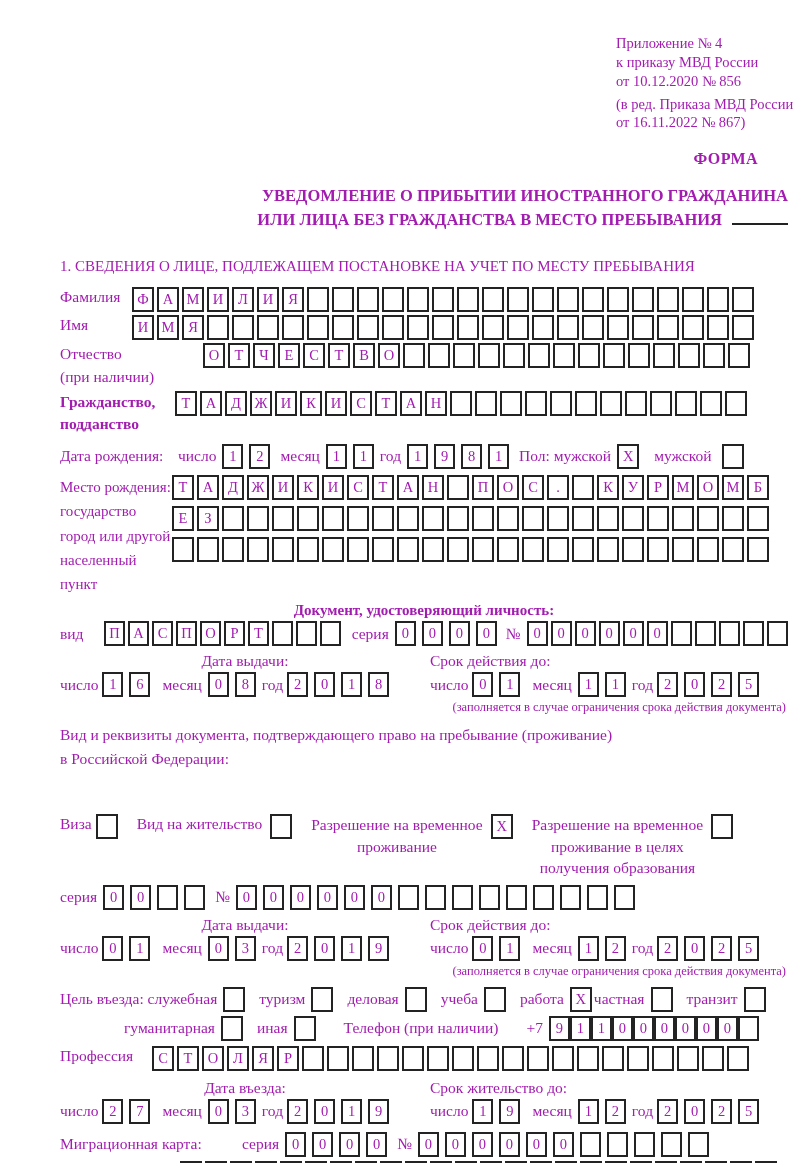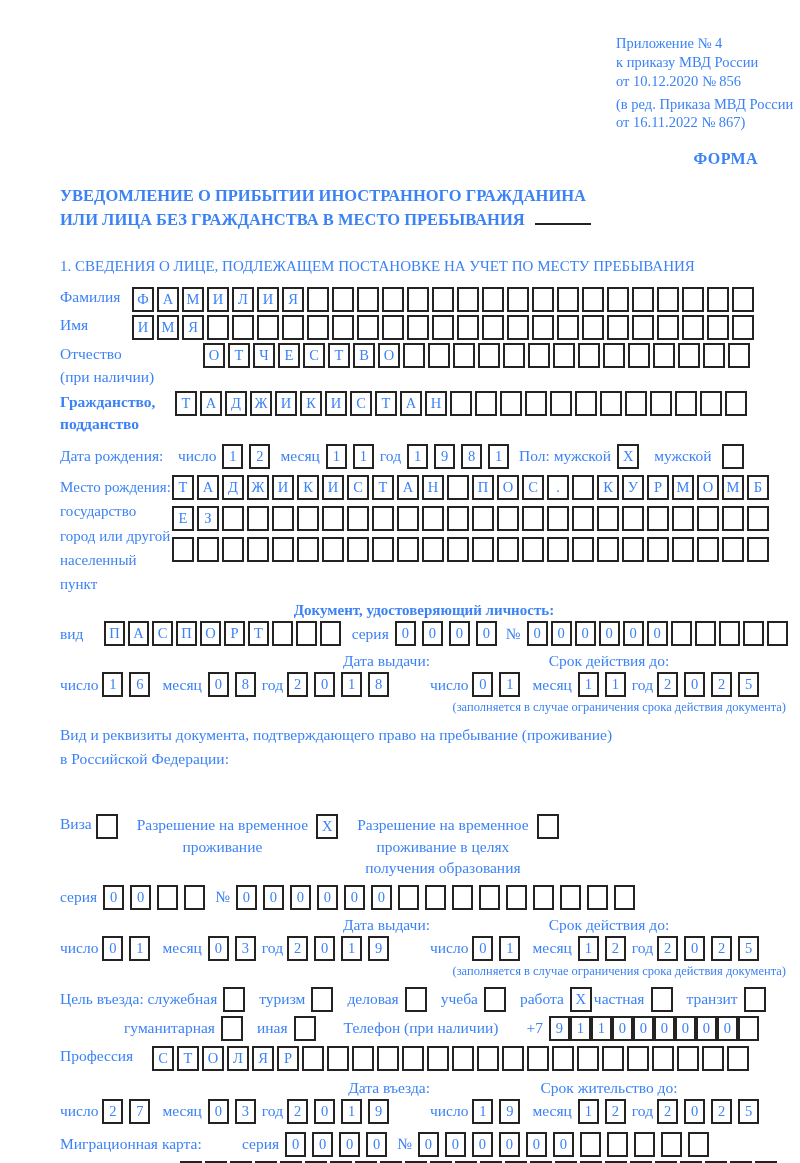--- a/index.html
+++ b/index.html
@@ -1,28 +1,28 @@
 <!DOCTYPE html>
 <html><head>
 <meta charset="utf-8">
 <style>
   html,body{margin:0;padding:0;background:#ffffff;}
   .page{
     width:800px;height:1163px;box-sizing:border-box;
     padding:34px 12px 0 60px;
     font-family:"Liberation Serif","DejaVu Serif",serif;
-    color:#3b82f6;position:relative;overflow:hidden;background:#fff;
+    color:#a21caf;position:relative;overflow:hidden;background:#fff;
   }
   
   .annex{margin-left:556px;font-size:14.5px;line-height:1.3;}
   .annex div{white-space:nowrap;}
   .annex .gap{margin-top:4px;}
   .form-marker{text-align:right;padding-right:30px;font-weight:bold;font-size:16px;margin-top:18px;letter-spacing:.4px;}
   
-  .title{text-align:left;font-weight:bold;font-size:16.5px;margin-top:16px;line-height:1.45;}
+  .title{text-align:right;font-weight:bold;font-size:16.5px;margin-top:16px;line-height:1.45;}
   .uline{display:inline-block;width:56px;border-bottom:2.5px solid #222;height:13px;margin-left:10px;}
   .sec-heading{font-weight:normal;font-size:15px;margin-top:26px;white-space:nowrap;}
   
   .frow{display:flex;align-items:flex-start;margin-top:3px;flex-wrap:nowrap;}
   .lab{font-size:15.5px;line-height:1.3;flex-shrink:0;}
   .lab.two{line-height:1.45;}
   .cells{display:flex;flex-wrap:nowrap;flex-shrink:1;min-width:0;overflow:hidden;}
   .cell{
     width:22px;height:25px;border:2px solid #232323;box-sizing:border-box;
     margin-right:3px;display:flex;align-items:center;justify-content:center;
@@ -33,22 +33,22 @@
   
   .w72{width:72px;} .w143{width:143px;} .w115{width:115px;font-weight:bold;} .w118{width:118px;}
   .w112{width:112px;} .w92{width:92px;} .w168{width:168px;} .w44{width:44px;}
   .ml4{margin-left:4px;} .ml6{margin-left:6px;} .ml10{margin-left:10px;}
   .ml12{margin-left:12px;} .ml14{margin-left:14px;} .ml16{margin-left:16px;}
   .mr4{margin-right:4px;} .mr6{margin-right:6px;} .mr8{margin-right:8px;}
   
   .doc-heading{text-align:center;font-weight:bold;font-size:15px;margin-top:6px;}
   
   .dates-head{display:flex;font-size:15.5px;margin-top:6px;}
-  .dates-head .dh-l{width:370px;text-align:right;}
-  .dates-head .dh-r{flex:1;text-align:center;}
+  .dates-head .dh-l{width:370px;text-align:center;}
+  .dates-head .dh-r{flex:1;text-align:left;}
   .dates-row{display:flex;margin-top:2px;}
   .dates-row .dg-l{width:370px;display:flex;align-items:center;}
   .dates-row .dg-r{flex:1;display:flex;align-items:center;}
   .note-r{font-size:12.5px;text-align:right;padding-right:2px;margin-top:3px;}
   .para{font-size:15.5px;line-height:1.5;margin-top:8px;}
   
   .cbrow{display:flex;align-items:flex-start;margin-top:4px;}
   .cbitem{display:flex;align-items:flex-start;margin-top:40px;}
   .cb-center{text-align:center;font-size:15.5px;line-height:1.4;}
   
@@ -417,20 +417,26 @@
   </div>
 
   <div class="cbrow">
     <div class="cbitem">
       <span class="lab mr4">Виза</span>
       <div class="cells">
           <span class="cell"></span>
         </div>
     </div>
     <div class="cbitem ml16">
+      <span class="lab mr8">Вид на жительство</span>
+      <div class="cells">
+          <span class="cell"></span>
+        </div>
+    </div>
+    <div class="cbitem ml16">
       <div class="cb-center mr8">
         <div>Разрешение на временное</div>
         <div>проживание</div>
       </div>
       <div class="cells">
           <span class="cell">X</span>
         </div>
     </div>
     <div class="cbitem ml16">
       <div class="cb-center mr8">

